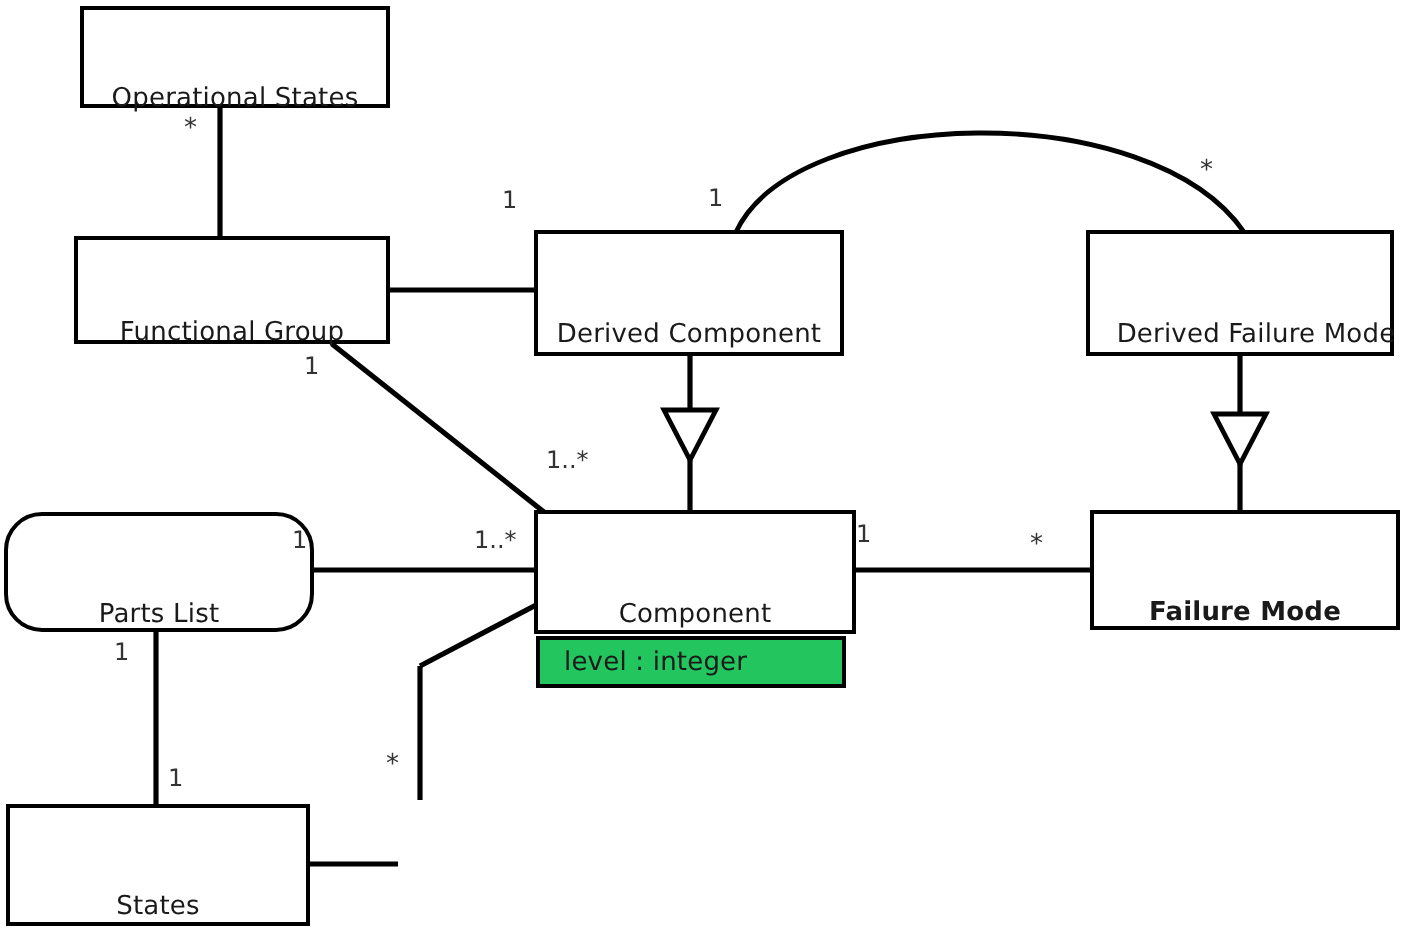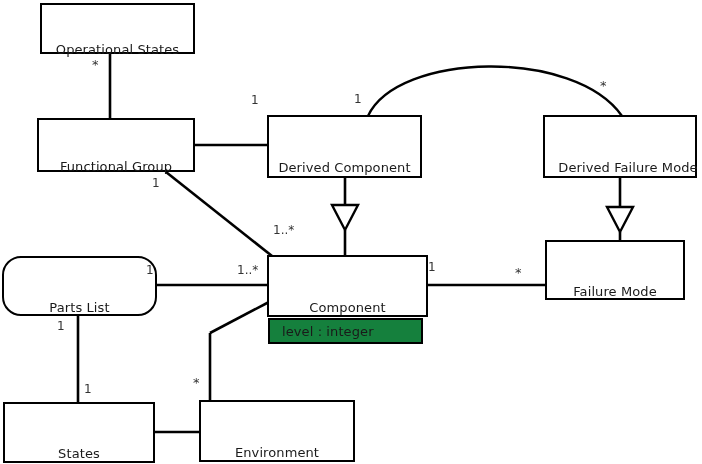--- a/index.html
+++ b/index.html
@@ -40,21 +40,21 @@
     text-align: center;
     white-space: nowrap;
     letter-spacing: 0.1px;
     margin-top: 44px;
   }
   .uml-attr-box {
     position: absolute;
     box-sizing: border-box;
     border: 2px solid #000000;
     border-top: 2px solid #000000;
-    background: #15803d;
+    background: #22c55e;
     display: flex;
     align-items: center;
     justify-content: flex-start;
     z-index: 6;
   }
   .uml-attr-box .attr-text {
     font-size: 13px;
     color: #1a1a1a;
     white-space: nowrap;
     padding-left: 12px;
@@ -128,31 +128,28 @@
   </div>
 
   <div class="uml-class" style="left:267px; top:255px; width:161px; height:62px;">
     <span class="cls-name">Component</span>
   </div>
 
   <div class="uml-attr-box" style="left:268px; top:318px; width:155px; height:26px;">
     <span class="attr-text">level : integer</span>
   </div>
 
-  <div class="uml-class" style="left:545px; top:240px; width:140px; height:60px;">
+  <div class="uml-class" style="left:545px; top:255px; width:155px; height:60px;font-weight:bold;">
     <span class="cls-name">Failure Mode</span>
   </div>
 
   <div class="uml-class" style="left:3px; top:402px; width:152px; height:61px;">
     <span class="cls-name">States</span>
   </div>
 
-  <div class="uml-class" style="left:199px; top:400px; width:156px; height:62px;">
-    <span class="cls-name">Environment</span>
-  </div>
 
   <span class="mult star" style="left:92px; top:58px;">*</span>
 
   <span class="mult" style="left:251px; top:94px;">1</span>
 
   <span class="mult" style="left:354px; top:93px;">1</span>
 
   <span class="mult star" style="left:600px; top:79px;">*</span>
 
   <span class="mult" style="left:152px; top:177px;">1</span>

